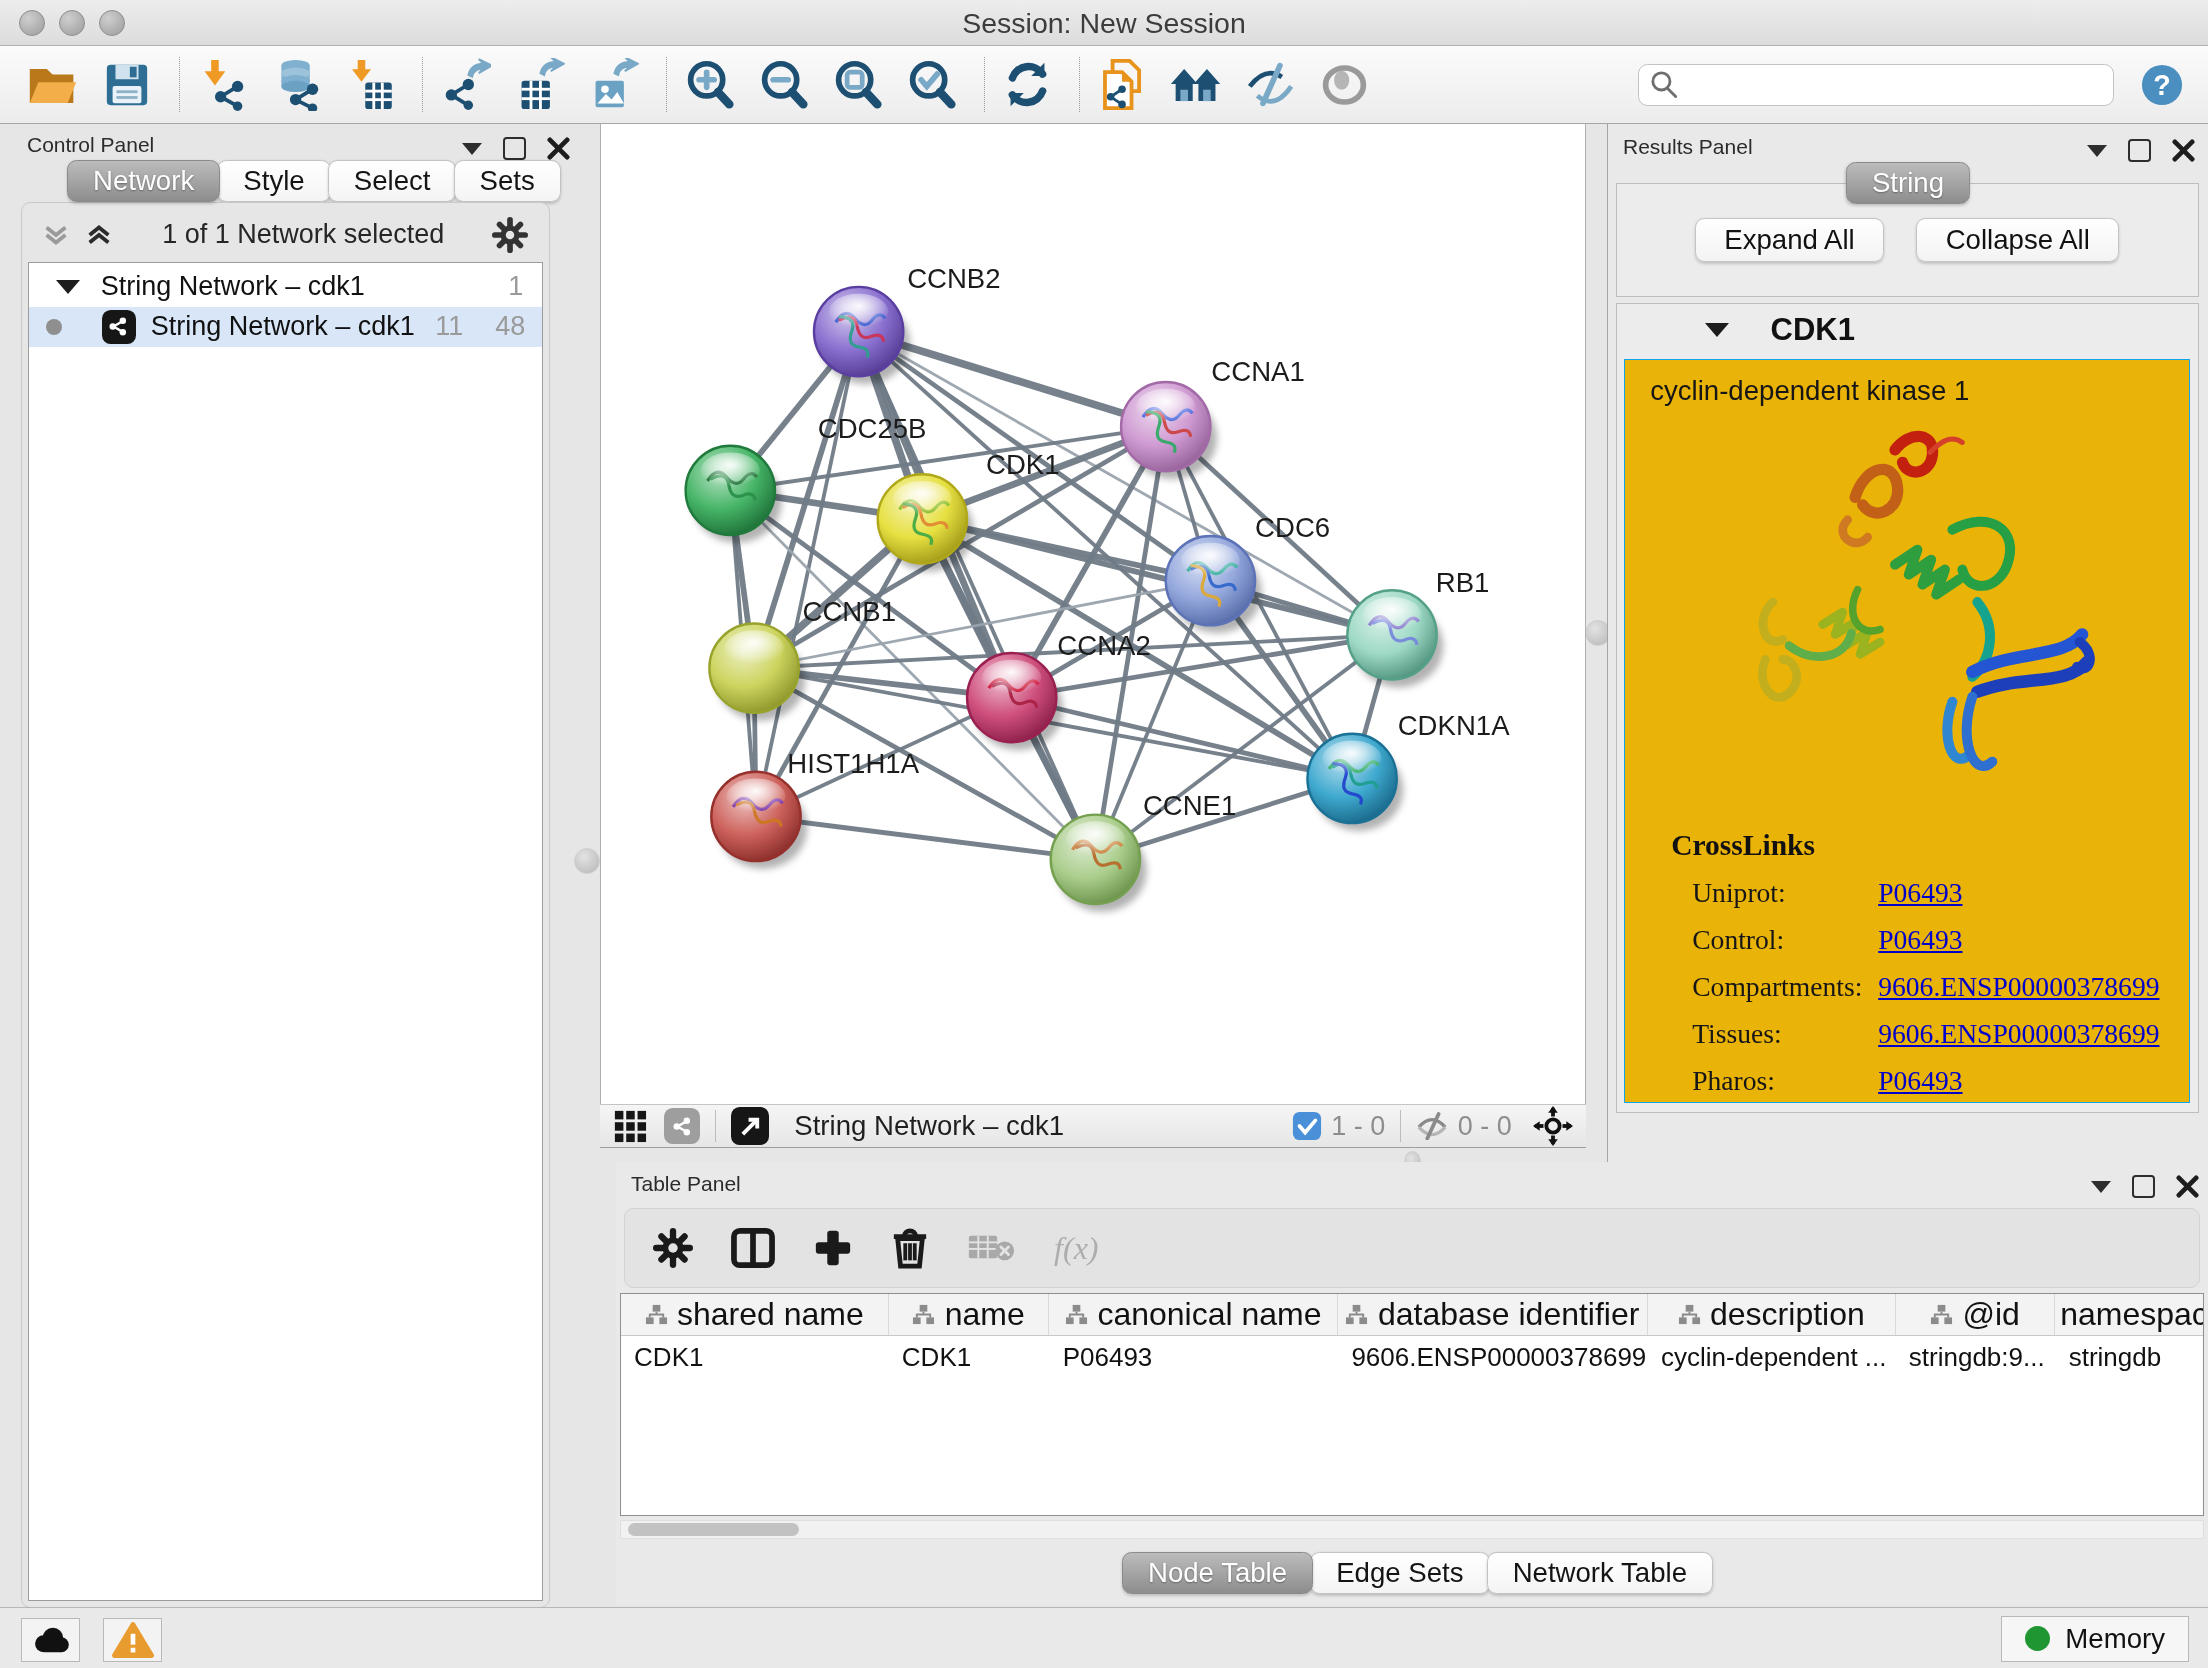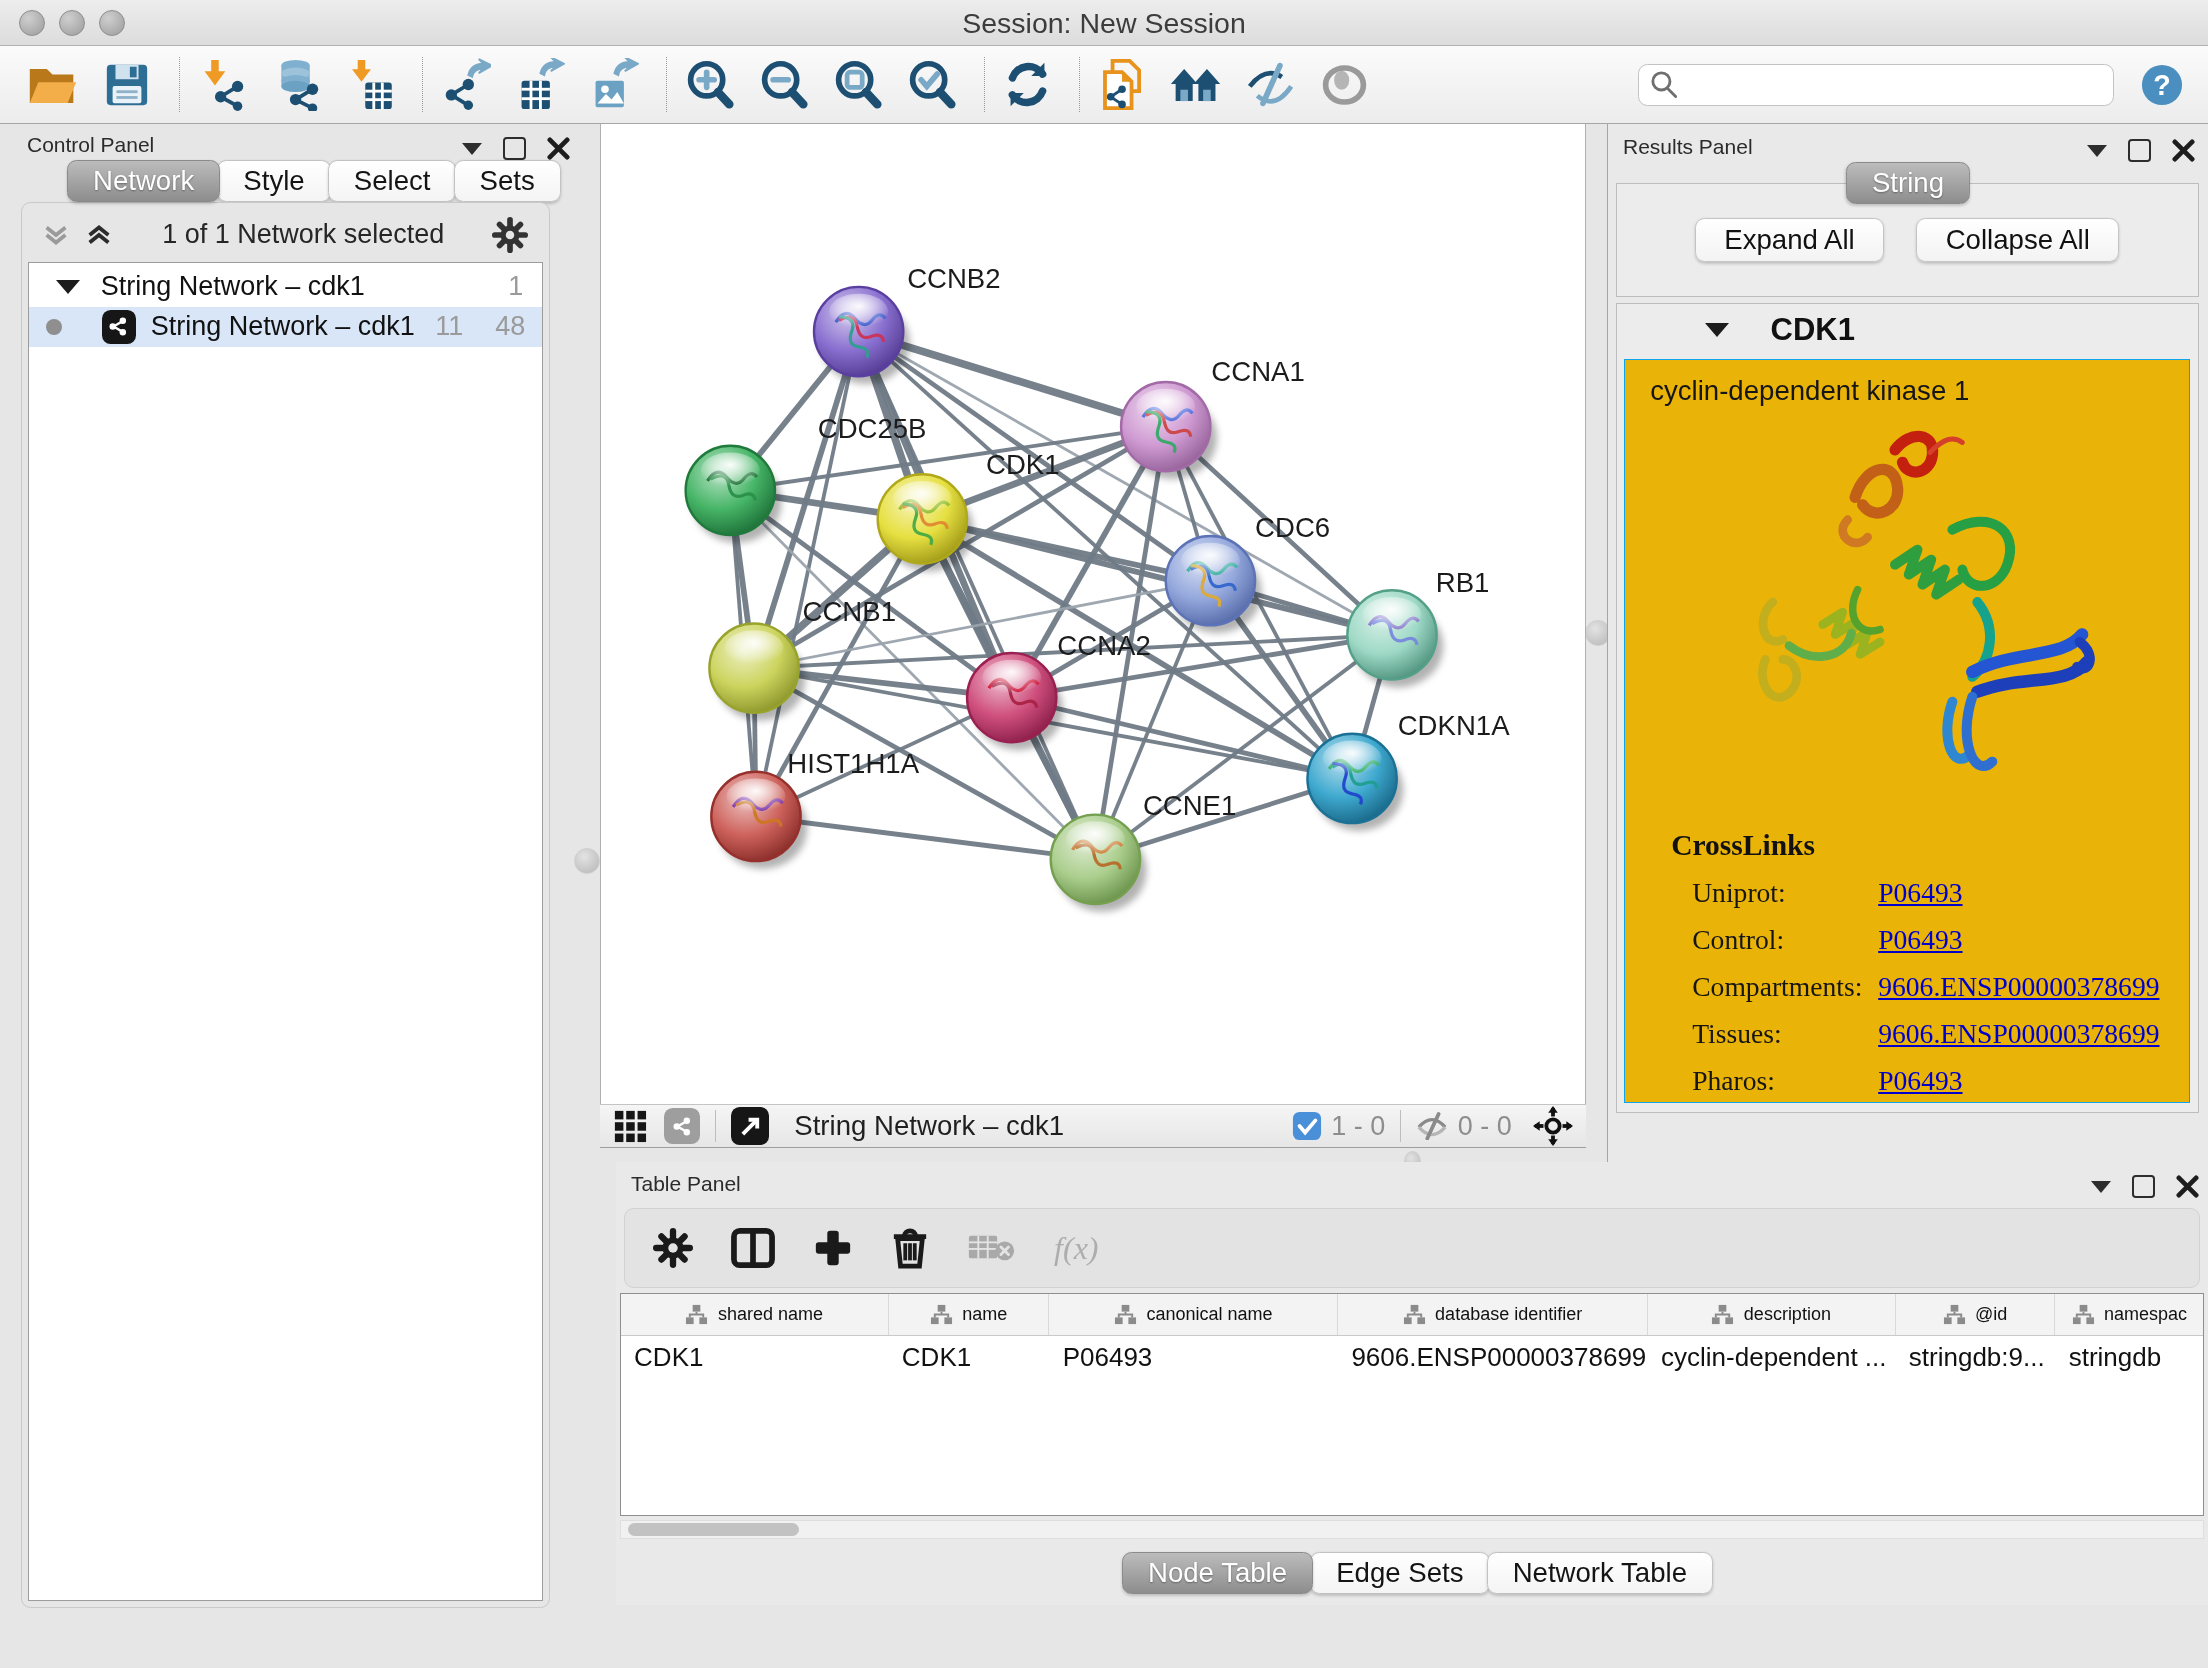--- a/index.html
+++ b/index.html
@@ -101,21 +101,21 @@
   .tp-title { left:15px; top:9.5px; position:absolute; }
   .tp-icons { right:9.5px; top:13.3px; }
   .tp-toolbar { position:absolute; left:7.6px; top:46px; right:7.6px; height:80px;
     background:#e3e3e3; border:1px solid #d2d2d2; border-radius:9.5px;
     display:flex; align-items:center; gap:38px; padding-left:28.5px; }
   .fx { font-family:"Liberation Serif", serif; font-style:italic; font-size:32px; color:#adadad; }
   .tp-table { position:absolute; left:3.8px; top:131px; right:3.8px; height:223px;
     background:#fff; border:1.9px solid #8f8f8f; }
   .th-row { display:flex; height:42px; background:#f3f3f3; border-bottom:1px solid #c9c9c9; }
   .th { display:flex; align-items:center; justify-content:center; gap:9.5px;
-    border-right:1px solid #d9d9d9; font-size:18px; color:#111; overflow:hidden; }
+    border-right:1px solid #d9d9d9; font-size:32px; color:#111; overflow:hidden; }
   .td-row { display:flex; height:40px; }
   .td { font-size:26px; color:#111; padding:5.7px 0 0 13.3px; overflow:hidden; white-space:nowrap; }
   .c0{width:268px;} .c1{width:161px;} .c2{width:289px;} .c3{width:310px;} .c4{width:248px;} .c5{width:160px;} .c6{width:148px; border-right:none;}
   .tp-scroll { position:absolute; left:3.8px; right:3.8px; top:358px; height:19px;
     background:#f1f1f1; border:1px solid #dedede; }
   .tp-thumb { position:absolute; left:7.6px; top:1.9px; width:171px; height:13.3px; border-radius:6.7px; background:#c2c2c2; }
   .tp-tabs { position:absolute; left:506px; top:390px; display:flex; }
 
   
   .statusbar { position:absolute; left:0; top:1607px; width:2208px; height:61px;
@@ -973,14 +973,39 @@
     <div class="tp-scroll">
       <div class="tp-thumb"></div>
     </div>
     <div class="tp-tabs">
       <div class="tab active">Node Table</div>
       <div class="tab">Edge Sets</div>
       <div class="tab">Network Table</div>
     </div>
   </div>
 
+  <div class="statusbar">
+    <div class="sb-btn" style="left:21px">
+      <span>
+          <svg width="42" height="30" viewBox="0 0 44 32">
+        <circle cx="14" cy="20" r="9" fill="#111"></circle>
+            <circle cx="24" cy="14" r="11" fill="#111"></circle>
+            <circle cx="33" cy="21" r="8" fill="#111"></circle>
+        <rect x="12" y="20" width="24" height="9" rx="4" fill="#111"></rect>
+          </svg>
+        </span>
+    </div>
+    <div class="sb-btn" style="left:103px">
+      <span>
+          <svg width="42" height="38" viewBox="0 0 54 48">
+        <path d="M27 4L51 44H3z" fill="#e89b2e" stroke="#e89b2e" stroke-width="6" stroke-linejoin="round"></path>
+        <rect x="24" y="16" width="6" height="14" fill="#fff"></rect>
+            <rect x="24" y="34" width="6" height="6" fill="#fff"></rect>
+          </svg>
+        </span>
+    </div>
+    <div class="memory-btn">
+      <span class="memory-dot" style="background:#1f9632"></span>
+      <span class="memory-label">Memory</span>
+    </div>
+  </div>
 </div>
 
 
 </body></html>

